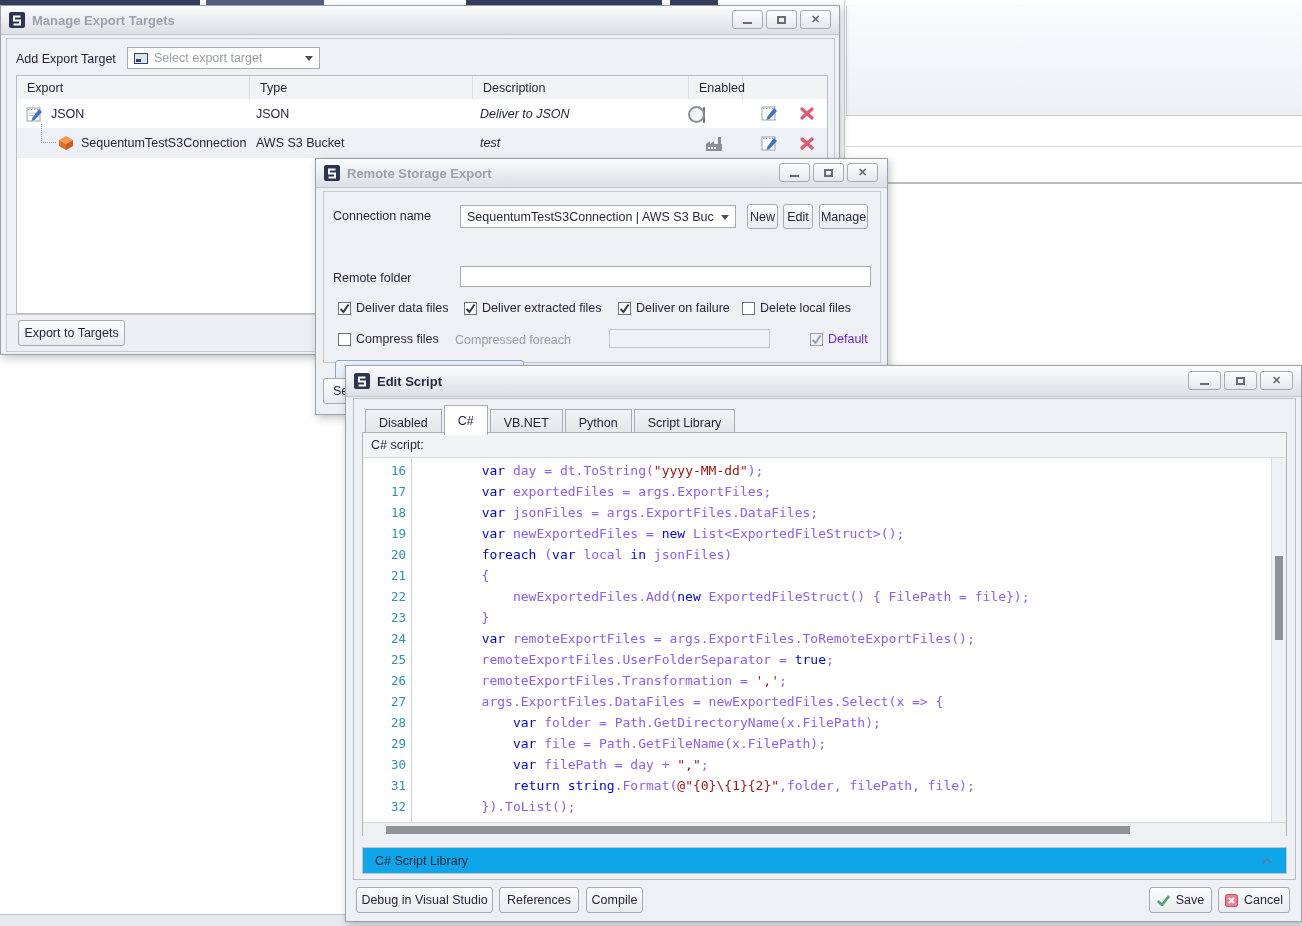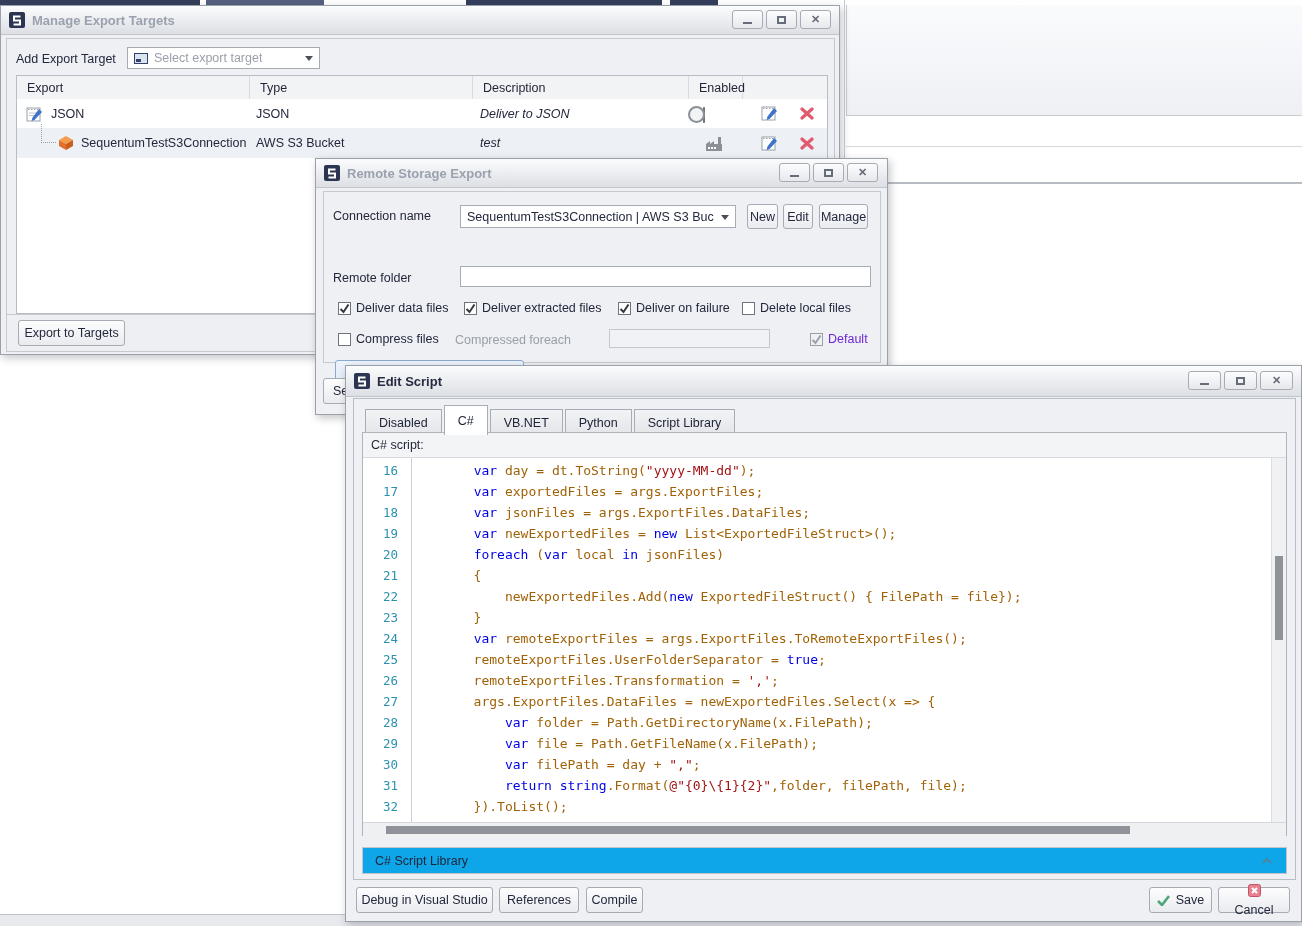--- a/index.html
+++ b/index.html
@@ -79,28 +79,28 @@
   
   .tabs{position:absolute;display:flex;align-items:flex-end;}
   .tab{height:26px;border:1px solid #a8adb5;border-bottom:none;margin-right:2px;
        background:linear-gradient(#f2f3f5,#e3e5e9);display:flex;align-items:center;
        justify-content:center;font-size:12.5px;color:#20263a;padding:0 13px;
        box-sizing:border-box;}
   .tab.active{height:30px;background:#ffffff;font-weight:normal;position:relative;z-index:2;}
   .gbox{position:absolute;border:1px solid #b0b4bb;background:#fff;box-sizing:border-box;}
   .gbox-label{height:24px;background:#f3f4f6;border-bottom:1px solid #d7dade;
               display:flex;align-items:center;padding-left:8px;font-size:12.5px;color:#1f2436;}
-  .codewrap{position:relative;height:364px;background:#fff;overflow:hidden;}
+  .codewrap{position:relative;height:364px;background:#fff;overflow:hidden;padding-left:8px;}
   .gutter-line{position:absolute;left:48px;top:0;bottom:0;width:1px;background:#cdd0d5;}
   .code-row{display:flex;height:21px;line-height:21px;font-family:"DejaVu Sans Mono",monospace;font-size:13px;}
   .code-ln{display:inline-block;width:48px;min-width:48px;text-align:right;padding-right:13px;
            box-sizing:border-box;color:#2b91af;font-size:12.5px;
            font-family:"DejaVu Sans Mono",monospace;}
   .code-tx{white-space:pre;color:#1a1a1a;}
-  .tk-p{color:#a16207;} .tk-k{color:#0000e6;} .tk-s{color:#a31515;}
+  .tk-p{color:#8b5cf6;} .tk-k{color:#0000e6;} .tk-s{color:#a31515;}
   .vscroll{position:absolute;right:0;top:0;height:364px;width:14px;background:#f0f1f3;
            border-left:1px solid #dcdee2;}
   .vthumb{position:absolute;left:3px;width:8px;background:#8f9298;}
   .hscroll{position:relative;height:14px;background:#eef0f2;border-top:1px solid #d5d8dc;}
   .hthumb{position:absolute;top:3px;height:8px;background:#8f9298;}
   .libbar{position:absolute;background:#0ea5e9;border:1px solid #c2c6cb;box-sizing:border-box;
           display:flex;align-items:center;font-size:12.5px;color:#1f2436;}
 
   .fts-btn{background:linear-gradient(#eef4fc,#dfeafa);border:1px solid #8aa8d0;color:#1f3a6e;}
   .lbl{font-size:12.5px;color:#23283c;white-space:nowrap;}
@@ -459,21 +459,21 @@
     <button class="btn" style="position:absolute;left:240px;top:521px;width:57px;height:26px;">Compile</button>
 
     <button class="btn" style="position:absolute;left:803px;top:521px;width:63px;height:26px;">
       <span style="display:flex;">
           <svg width="13" height="11">
             <polyline points="1,6 5,10 12,1" stroke="#4da578" stroke-width="2.6" fill="none"></polyline>
           </svg>
         </span>
       <span>Save</span>
     </button>
-    <button class="btn" style="position:absolute;left:872px;top:521px;width:72px;height:26px;flex-direction:column;">
+    <button class="btn" style="position:absolute;left:872px;top:521px;width:72px;height:26px;">
       <span style="display:flex;">
           <svg width="13" height="13">
             <rect x="0.5" y="0.5" width="12" height="12" rx="2" fill="#e8808f" stroke="#c25565"></rect>
             <path d="M4 4 L9 9 M9 4 L4 9" stroke="#fff" stroke-width="2"></path>
           </svg>
         </span>
       <span>Cancel</span>
     </button>
   </div>
 

